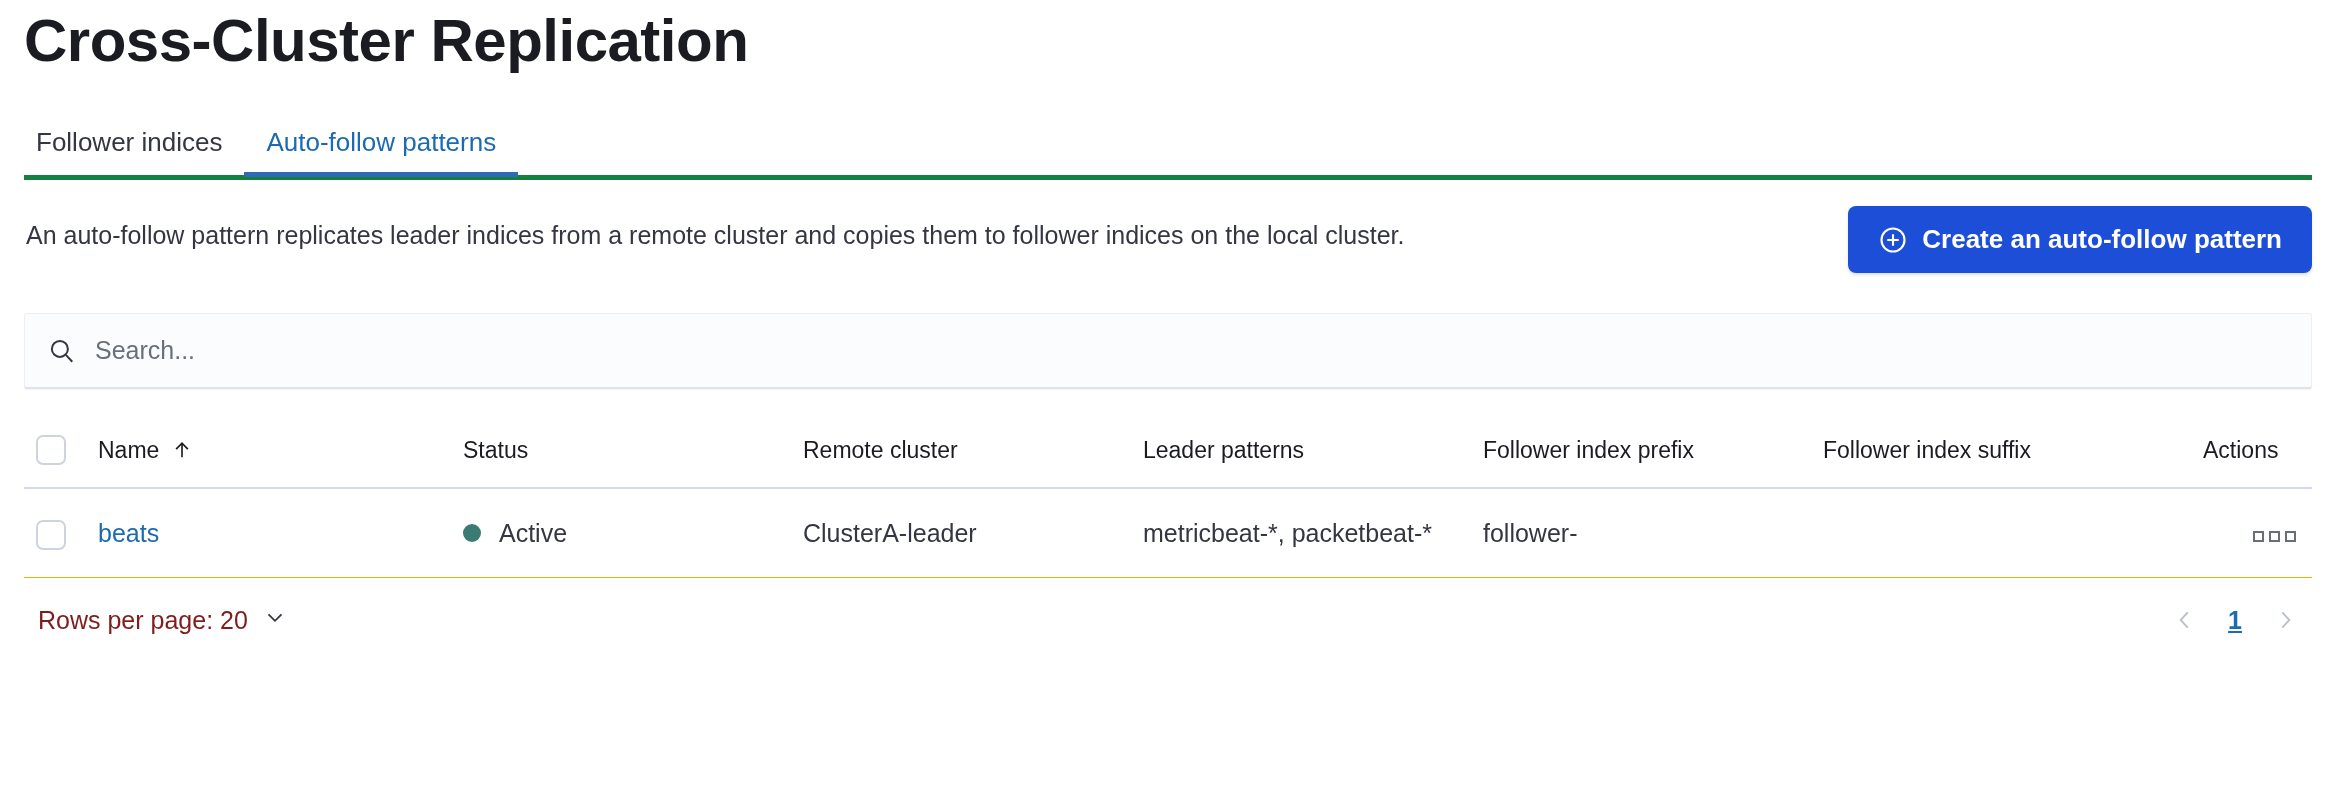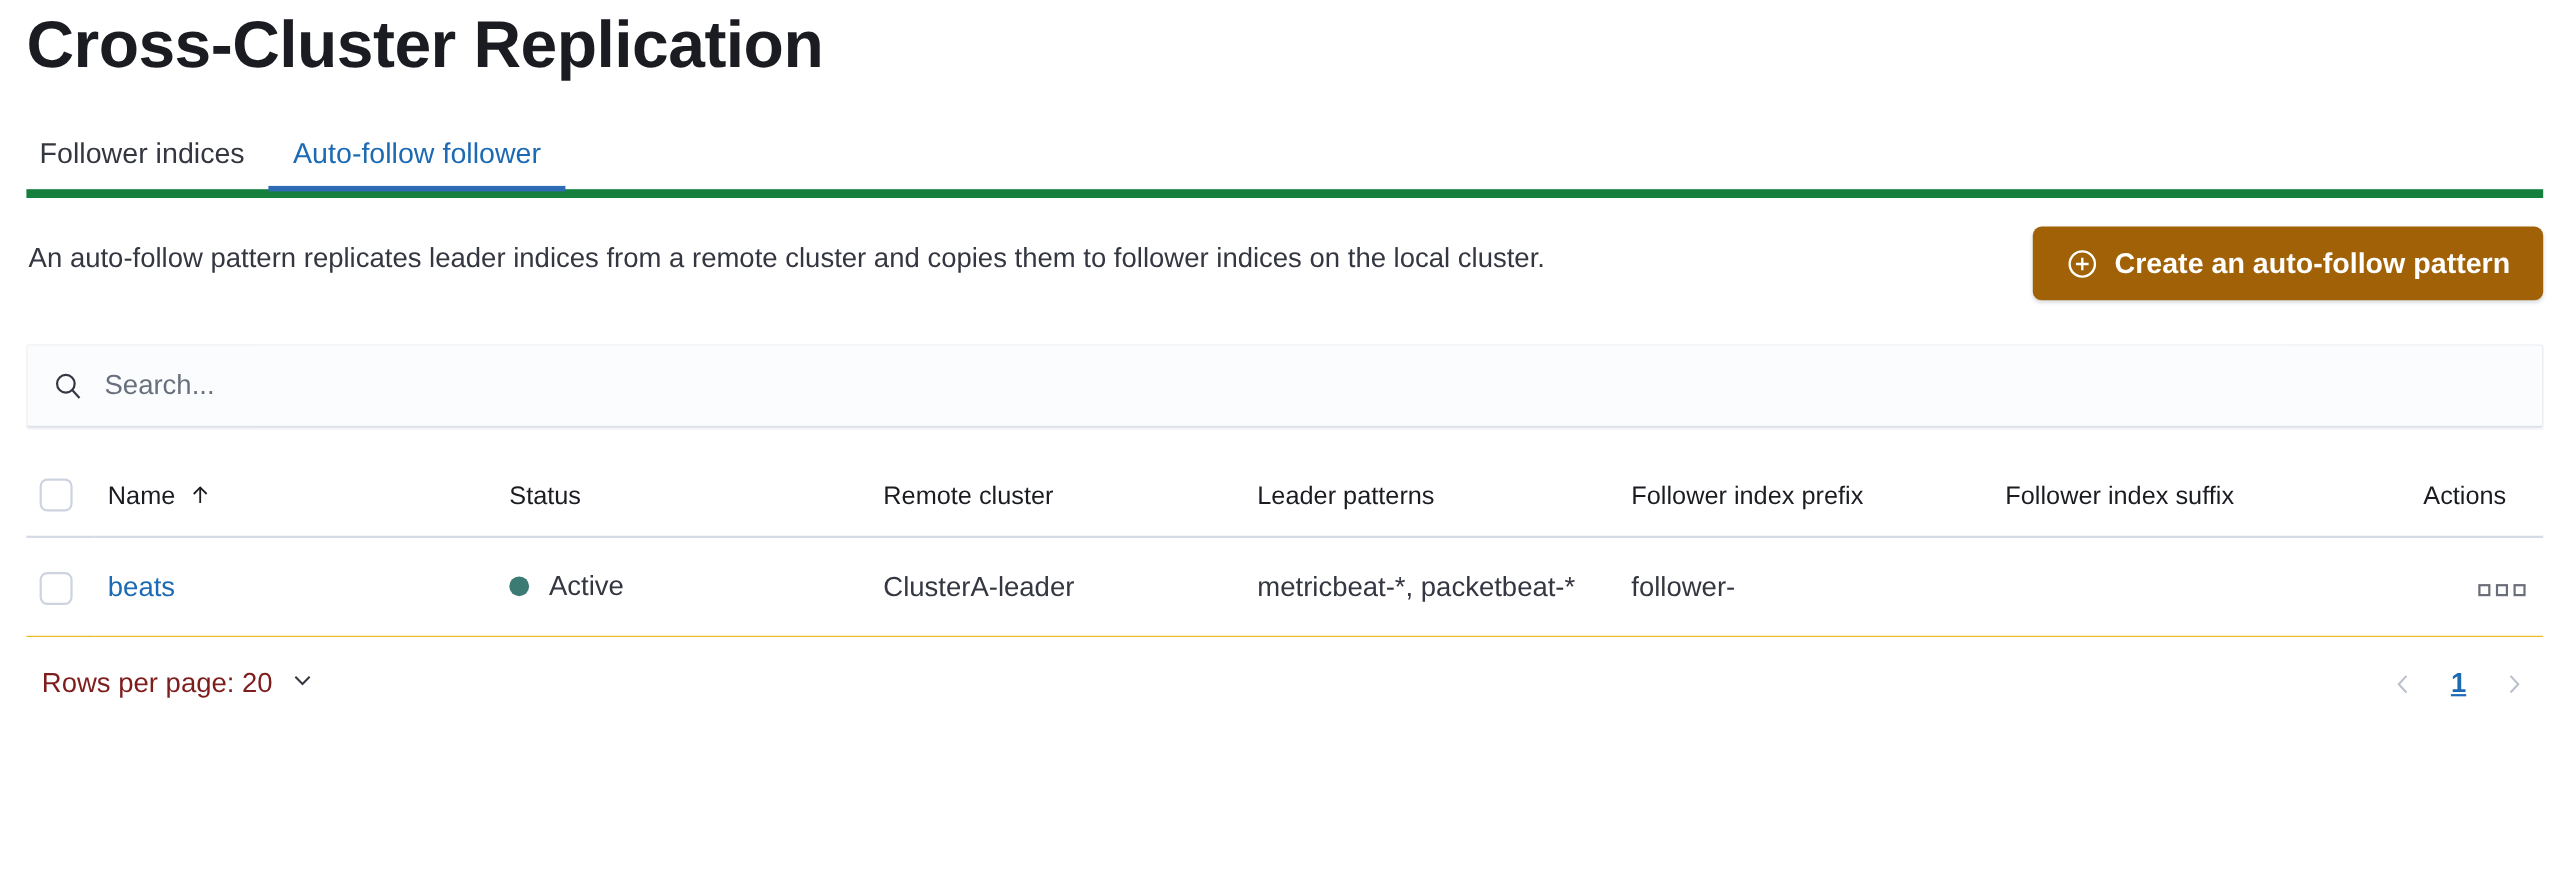--- a/index.html
+++ b/index.html
@@ -28,21 +28,21 @@
     letter-spacing: -0.5px;
     color: #1a1c21;
     padding-top: 8px;
   }
 
   
   .tabs {
     display: flex;
     align-items: flex-end;
     margin-top: 44px;
-    border-bottom: 8px solid #15803d;
+    border-bottom: 5px solid #15803d;
     height: 62px;
   }
   .tab {
     font-size: 26px;
     line-height: 1;
     padding: 0 22px 20px 22px;
     color: #343741;
     position: relative;
     cursor: pointer;
     white-space: nowrap;
@@ -73,21 +73,21 @@
     line-height: 1.52;
     color: #343741;
     max-width: 1730px;
     padding-left: 2px;
   }
   .create-btn {
     flex: none;
     display: inline-flex;
     align-items: center;
     gap: 14px;
-    background: #a16207;
+    background: #1d4ed8;
     color: #ffffff;
     border: none;
     border-radius: 8px;
     padding: 18px 30px;
     font-size: 26px;
     font-family: "Liberation Sans", sans-serif;
     font-weight: 700;
     cursor: pointer;
     white-space: nowrap;
     box-shadow: 0 2px 3px rgba(50,60,80,.16);
@@ -238,21 +238,21 @@
 </style>
 </head>
 <body>
 
 <div class="page">
 
   <h1 class="page-title">Cross-Cluster Replication</h1>
 
   <div class="tabs">
     <div class="tab">Follower indices</div>
-    <div class="tab active">Auto-follow follower</div>
+    <div class="tab active">Auto-follow patterns</div>
   </div>
 
   <div class="intro-row">
     <p class="intro-text">An auto-follow pattern replicates leader indices from a remote cluster and copies them to follower indices on the local cluster.</p>
     <button class="create-btn">
       <span class="plus-icon">
         <svg width="30" height="30" viewBox="0 0 24 24" fill="none" stroke="#ffffff" stroke-width="1.7">
           <circle cx="12" cy="12" r="9.2"></circle>
           <line x1="12" y1="7.4" x2="12" y2="16.6"></line>
           <line x1="7.4" y1="12" x2="16.6" y2="12"></line>

